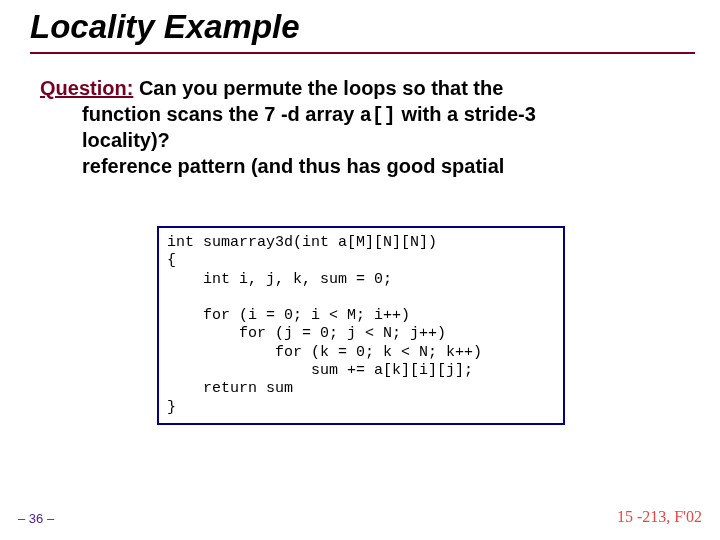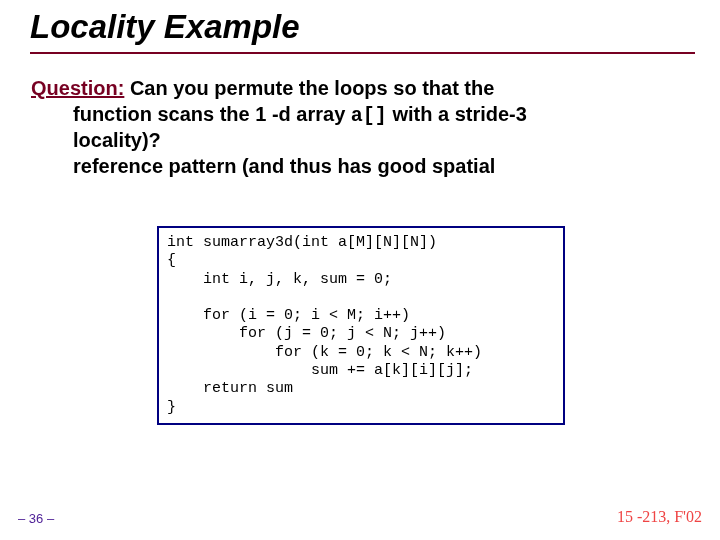--- a/index.html
+++ b/index.html
@@ -30,21 +30,21 @@
   .title-underline {
     position: absolute;
     left: 30px;
     top: 52px;
     width: 665px;
     height: 2px;
     background: #770022;
   }
   .body-text {
     position: absolute;
-    left: 31px;
+    left: 40px;
     top: 76px;
     width: 640px;
     font-size: 20px;
     font-weight: bold;
     line-height: 1.28;
     color: #000000;
   }
   .q-label {
     color: #770022;
     text-decoration: underline;
@@ -96,21 +96,21 @@
 <body>
 
 <div class="slide">
 
   <div class="title">Locality Example</div>
   <div class="title-underline"></div>
 
   <div class="body-text">
     <span class="q-label">Question:</span><span> Can you permute the loops so that the</span><br>
     <span class="indent">
-      <span>function scans the 1 -d array </span><span class="mono-inline">a[]</span><span> with a stride-3</span>
+      <span>function scans the 7 -d array </span><span class="mono-inline">a[]</span><span> with a stride-3</span>
     </span>
     <span class="indent">locality)?</span>
     <span class="indent">reference pattern (and thus has good spatial</span>
   </div>
 
   <div class="code-box">
     <pre>int sumarray3d(int a[M][N][N])
 {
     int i, j, k, sum = 0;
 

